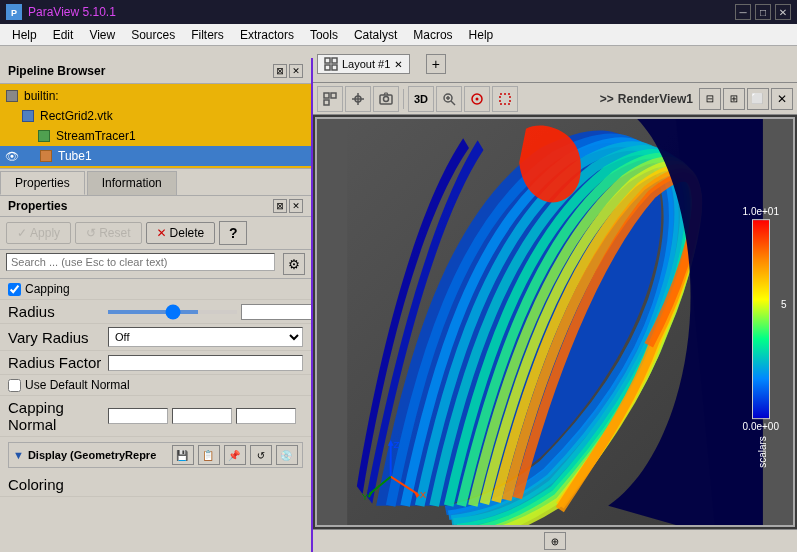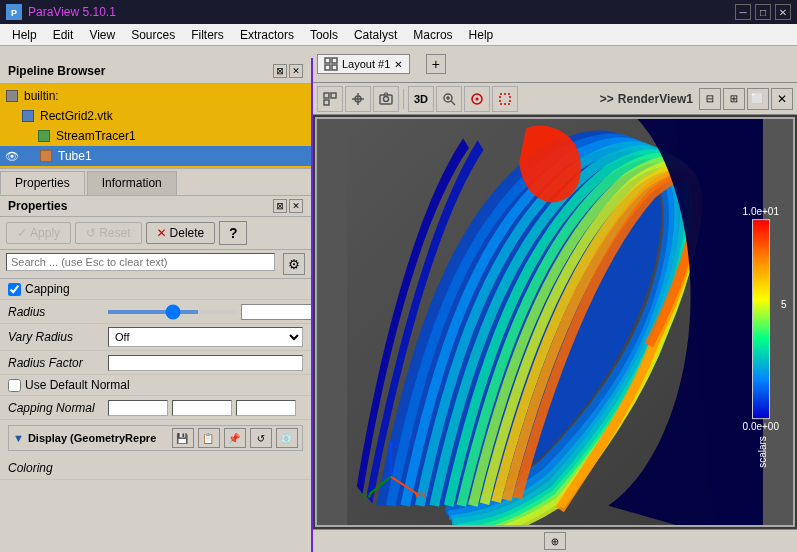--- a/index.html
+++ b/index.html
@@ -55,21 +55,21 @@
     .prop-btn:disabled { opacity: 0.5; cursor: default; }
     .help-btn { width: 28px; height: 24px; border: 1px solid #888; background: #d4d0c8; cursor: pointer; font-weight: bold; font-size: 14px; display: flex; align-items: center; justify-content: center; }
 
     .search-row { display: flex; align-items: flex-start; padding: 3px 6px; gap: 8px; border-bottom: 1px solid #aaa; }
     .search-input { flex: 1; padding: 2px 4px; border: 1px inset #aaa; font-size: 11px; color: #888; }
     .search-settings-btn { width: 22px; height: 22px; border: 1px solid #888; background: #d4d0c8; cursor: pointer; display: flex; align-items: center; justify-content: center; }
 
     
     .props-content { flex: 1; overflow-y: auto; background: #d4d0c8; }
     .prop-row { display: flex; align-items: center; padding: 3px 8px; border-bottom: 1px solid #c8c4bc; min-height: 24px; }
-    .prop-label { width: 100px; font-size: 12px; flex-shrink: 0; font-style: italic; }
+    .prop-label { width: 100px; font-size: 15px; flex-shrink: 0; }
     .prop-value { flex: 1; }
     .checkbox-row { padding: 3px 8px; display: flex; align-items: center; gap: 4px; border-bottom: 1px solid #c8c4bc; }
     .slider-container { display: flex; align-items: center; gap: 4px; flex: 1; }
     .slider { flex: 1; height: 4px; -webkit-appearance: none; background: linear-gradient(to right, #5a8fd8 0%, #5a8fd8 70%, #d0ccc8 70%); }
     .value-input { width: 80px; border: 1px solid #888; padding: 1px 3px; font-size: 11px; }
     .clear-btn { width: 16px; height: 16px; border: none; background: transparent; cursor: pointer; font-size: 11px; color: #666; }
 
     .select-input { width: 100%; border: 1px inset #aaa; padding: 2px; font-size: 11px; background: white; }
     .text-input { width: 60px; border: 1px inset #aaa; padding: 1px 3px; font-size: 11px; }
     .normal-inputs { display: flex; gap: 4px; flex: 1; }

